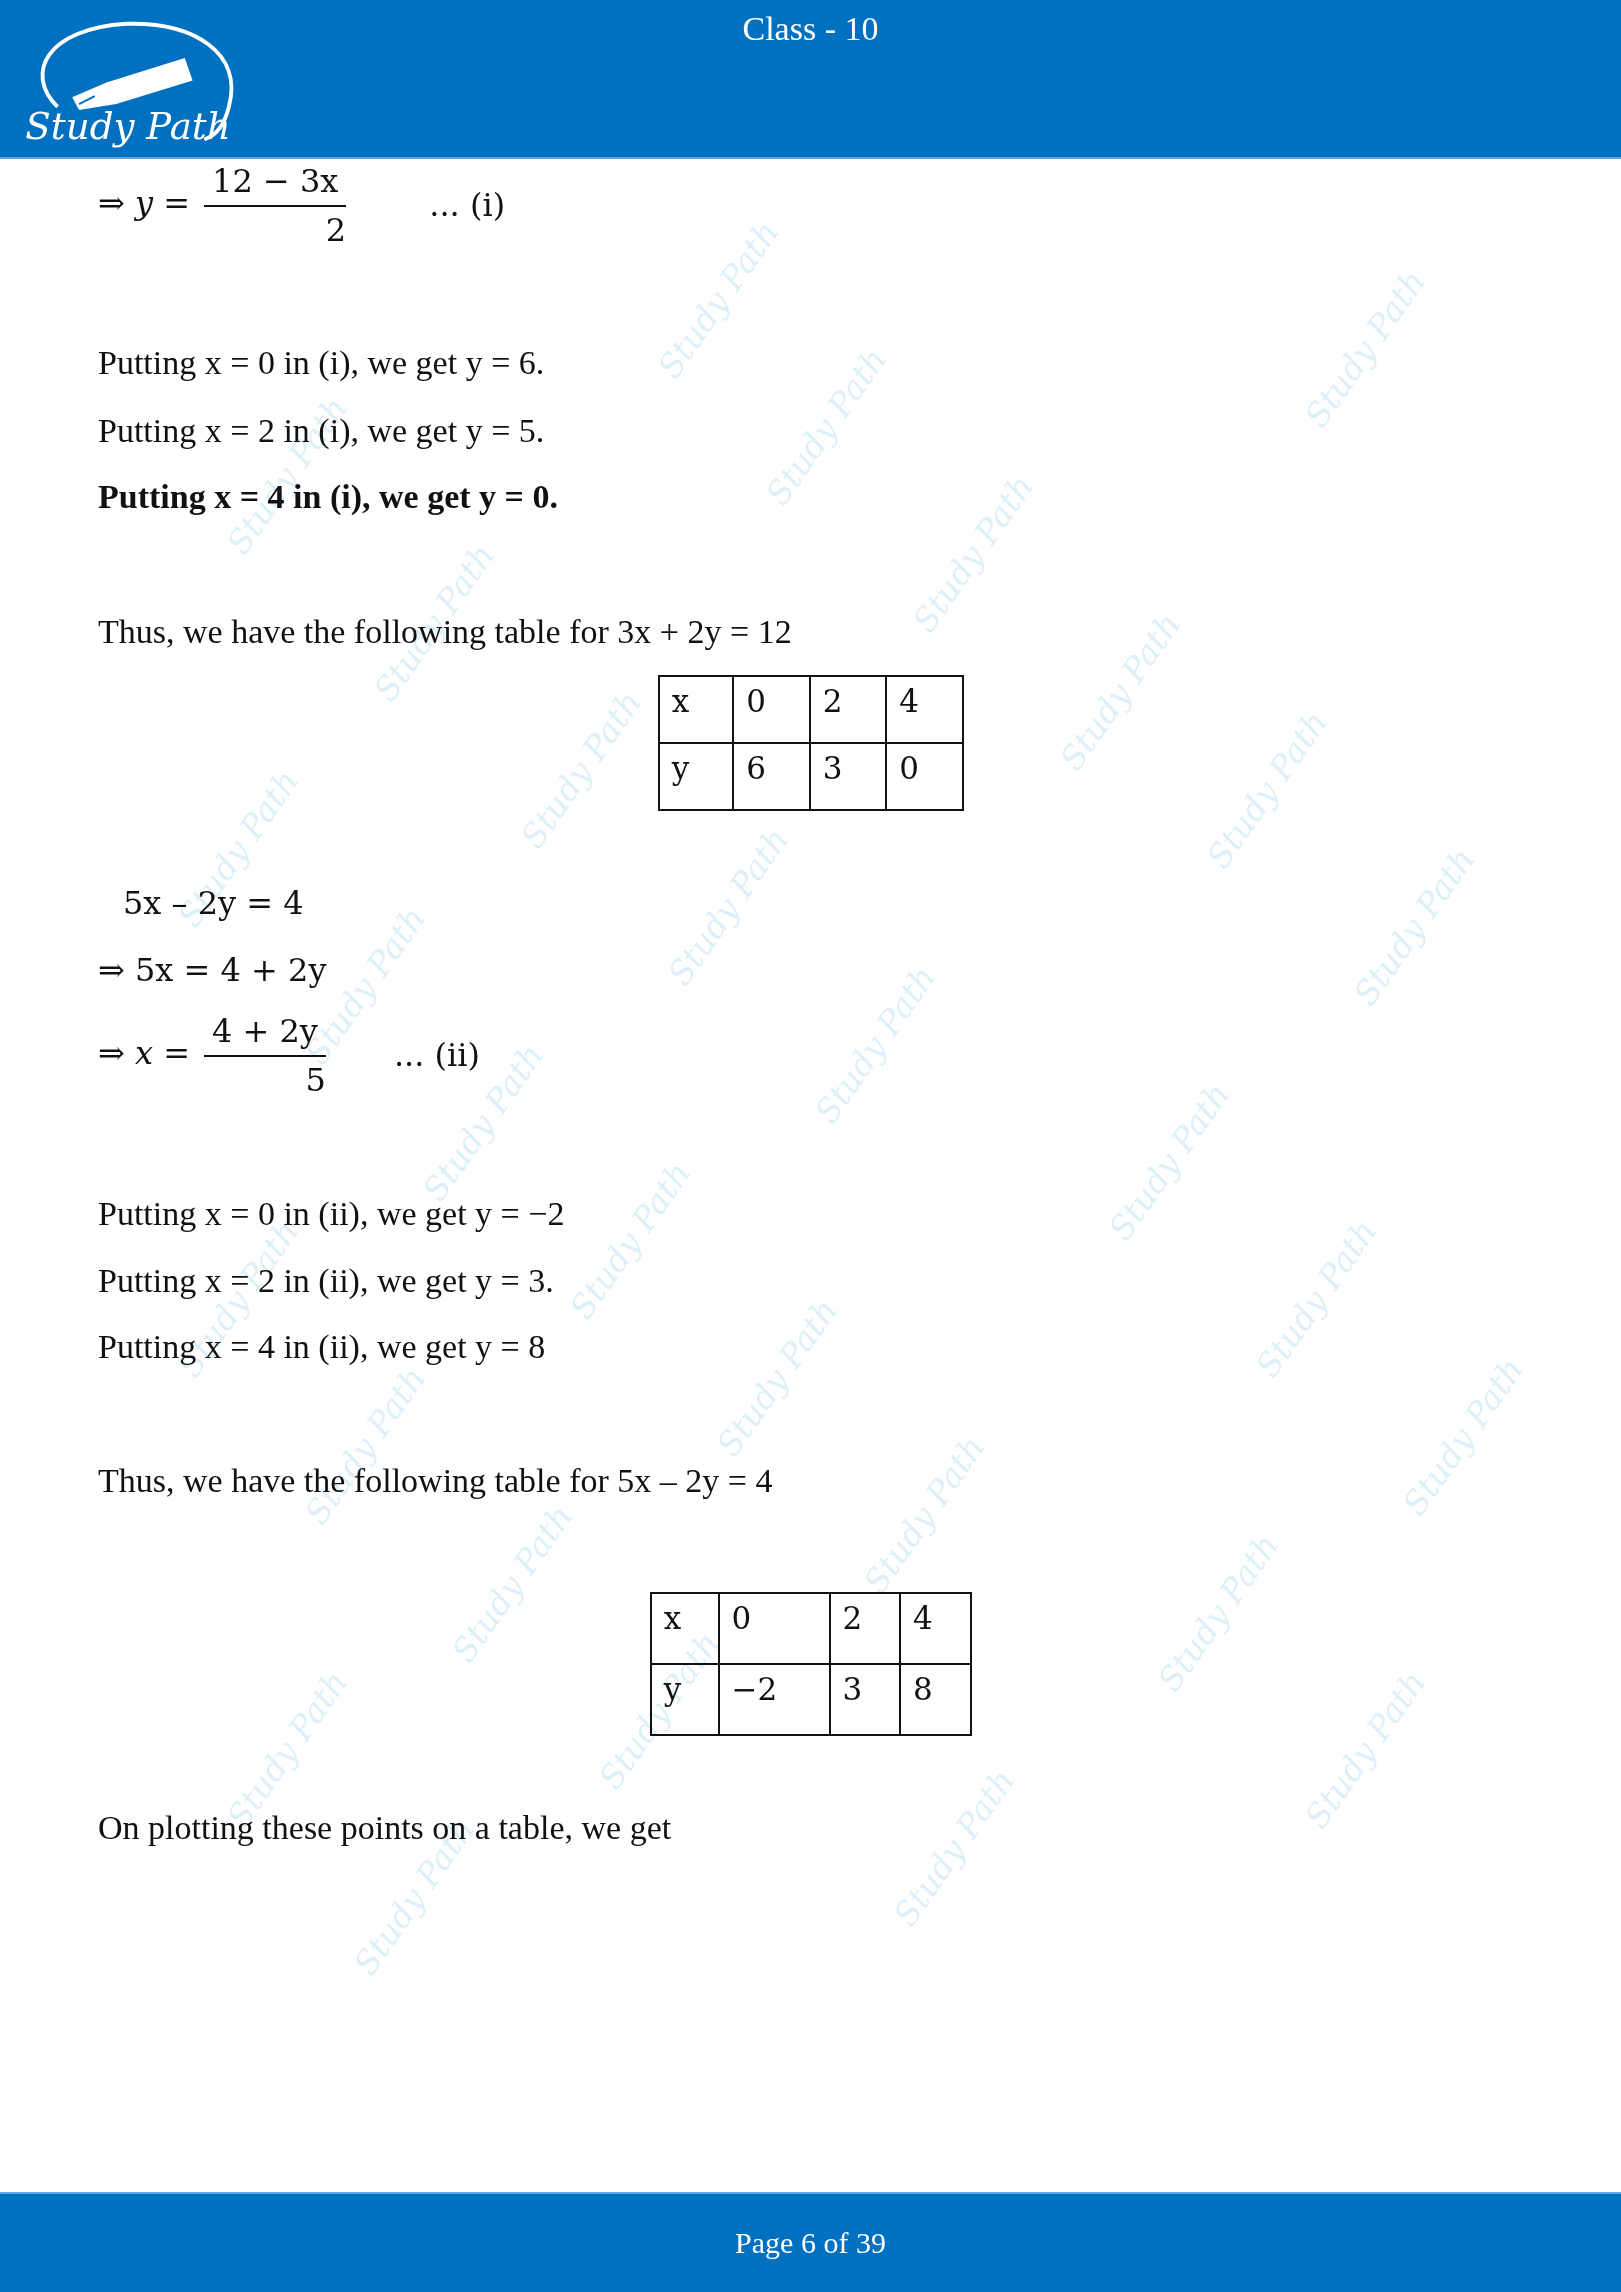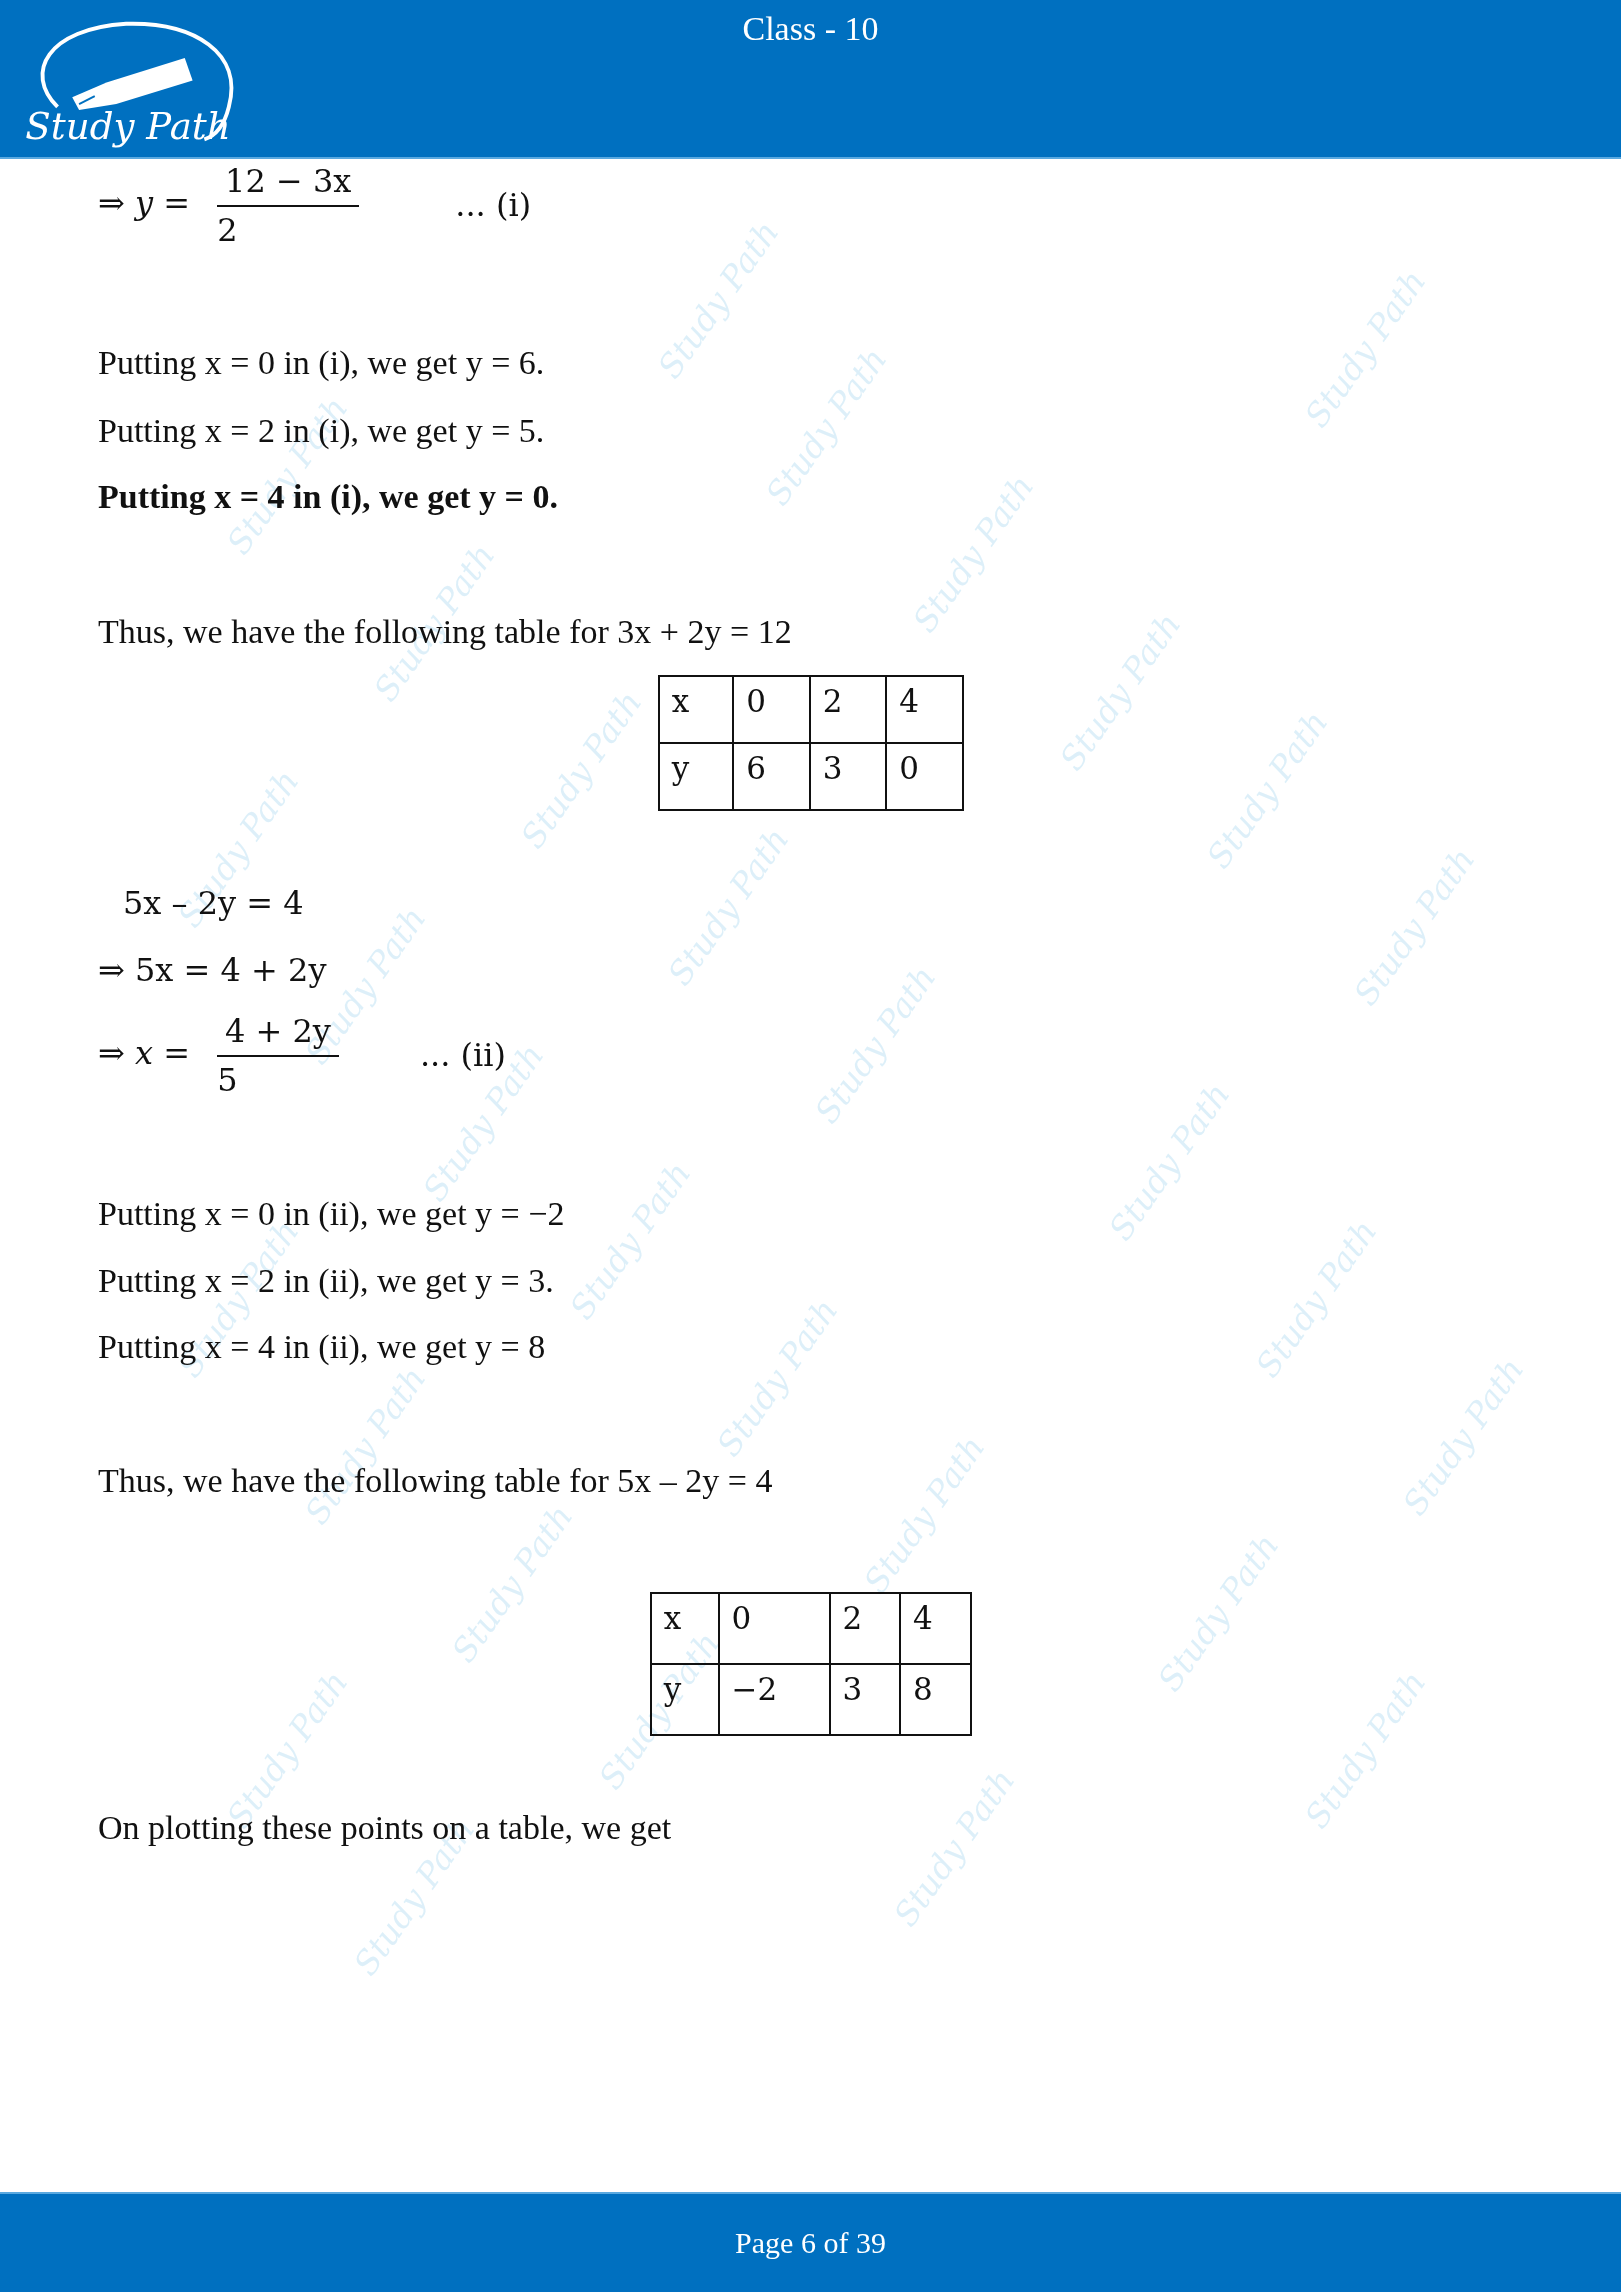--- a/index.html
+++ b/index.html
@@ -74,22 +74,22 @@
       line-height: 43px;
     }
     .math {
       font-family: "DejaVu Serif", serif;
       font-size: 32px;
     }
     .it { font-style: italic; }
     .frac {
       display: inline-block;
       vertical-align: middle;
-      text-align: left;
-      margin: 0 17px;
+      text-align: right;
+      margin: 0 4px;
     }
     .frac .num {
       display: block;
       padding: 0 7.8px 3.9px 7.8px;
       border-bottom: 2.9px solid #111;
       line-height: 39px;
     }
     .frac .den {
       display: block;
       padding-top: 3.9px;

